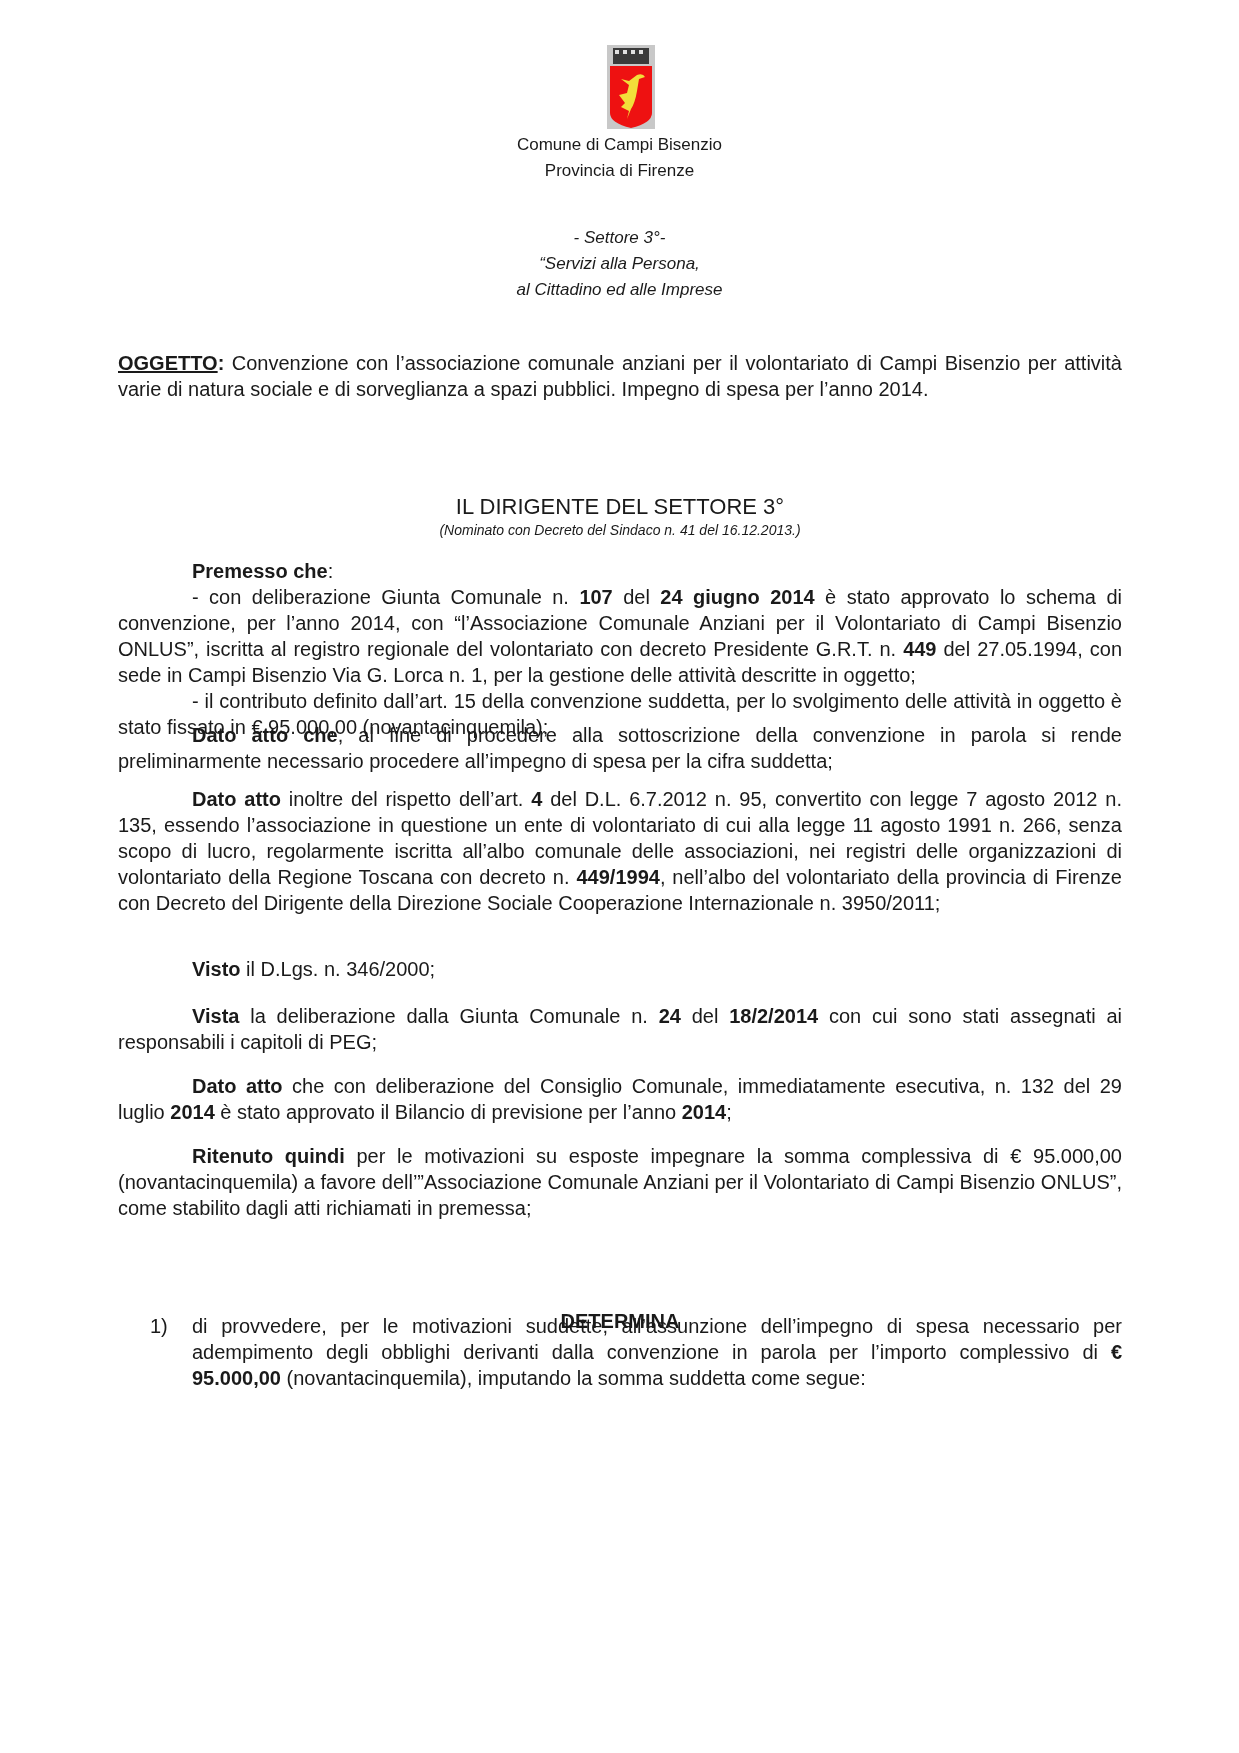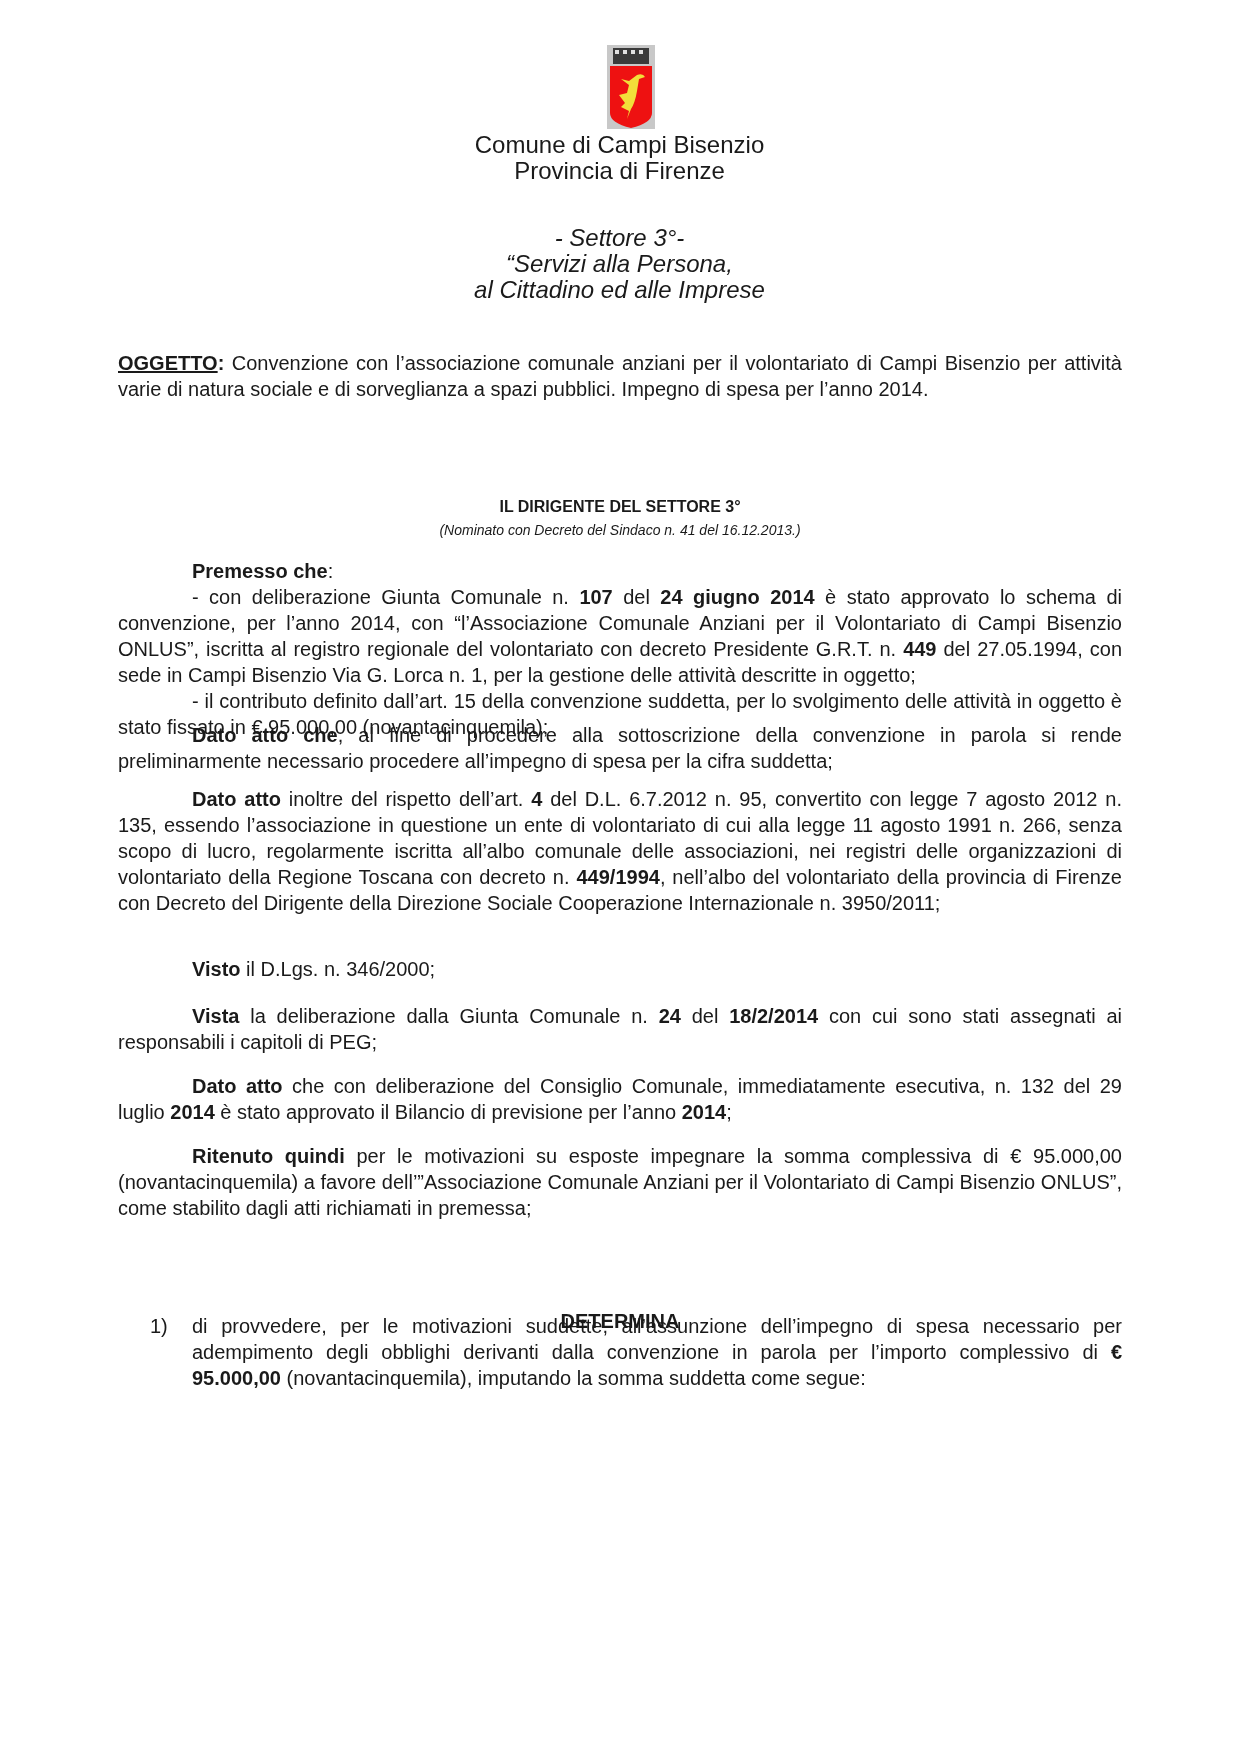--- a/index.html
+++ b/index.html
@@ -6,32 +6,32 @@
   body {
     width: 1239px; height: 1753px; position: relative; overflow: hidden;
     font-family: "Liberation Sans", sans-serif; color: #1a1a1a;
   }
   .page { position: absolute; left: 0; top: 0; width: 1239px; height: 1753px; }
   .crest {
     position: absolute; left: 607px; top: 45px; width: 48px; height: 84px;
   }
   .header {
     position: absolute; left: 0; top: 132px; width: 1239px;
-    text-align: center; font-size: 24px; line-height: 26px;
+    text-align: center; font-size: 17px; line-height: 26px;
   }
   .header .sector { margin-top: 41px; font-style: italic; }
   .text-block {
     position: absolute; left: 118px; width: 1004px;
     font-size: 20px; line-height: 26px; text-align: justify; margin-top: 42px;
   }
   .indent { text-indent: 74px; }
   b { font-weight: bold; }
   .ogg-label { font-weight: bold; text-decoration: underline; }
   .center { text-align: center; }
-  .title-main { font-weight: bold; font-size: 16px; }
+  .title-main { font-weight: normal; font-size: 22px; }
   .subtitle { font-style: italic; font-size: 14px; line-height: 20px; }
   .list-item { position: absolute; left: 150px; width: 972px; font-size: 20px; line-height: 26px; }
   .list-num { position: absolute; left: 0; top: 0; }
   .list-body { position: absolute; left: 42px; width: 930px; text-align: justify; }
 </style>
 </head>
 <body>
 
 <div class="page">
 

